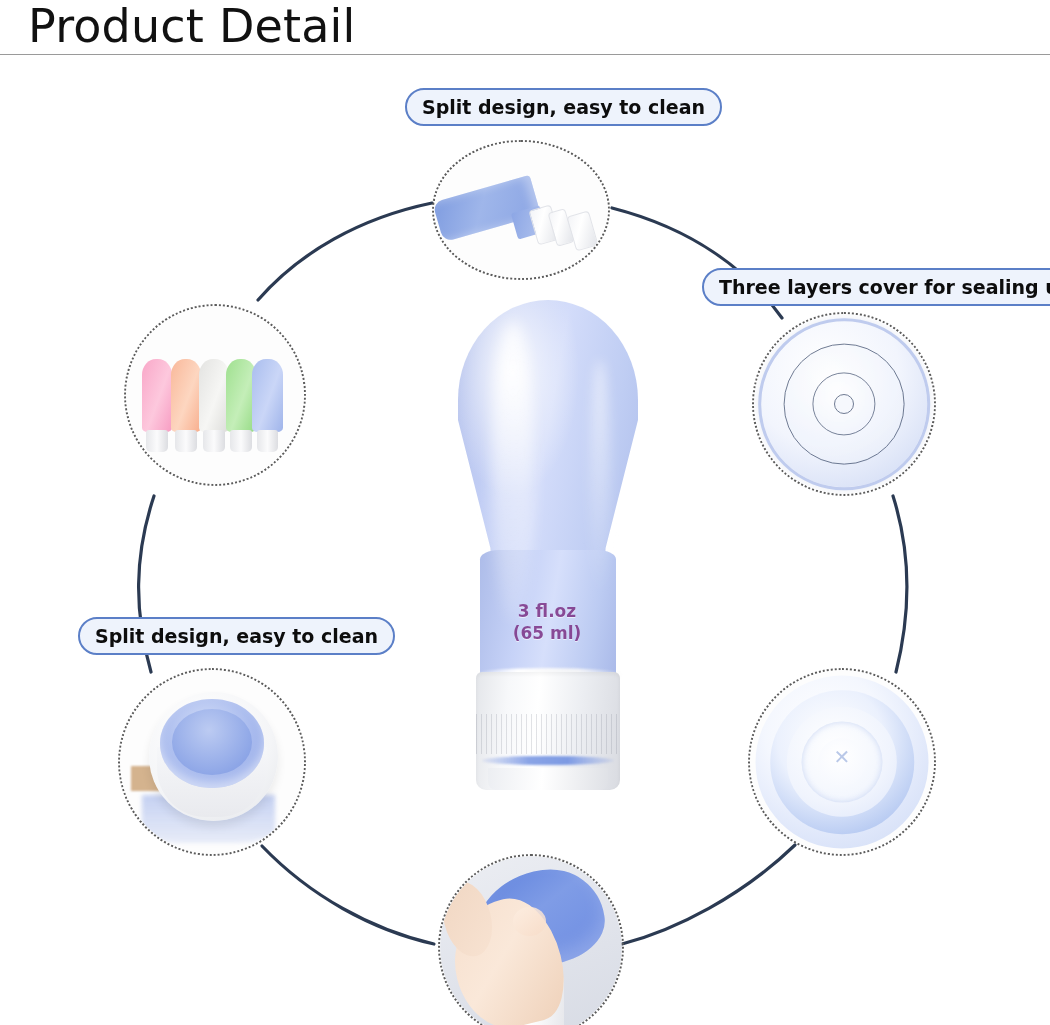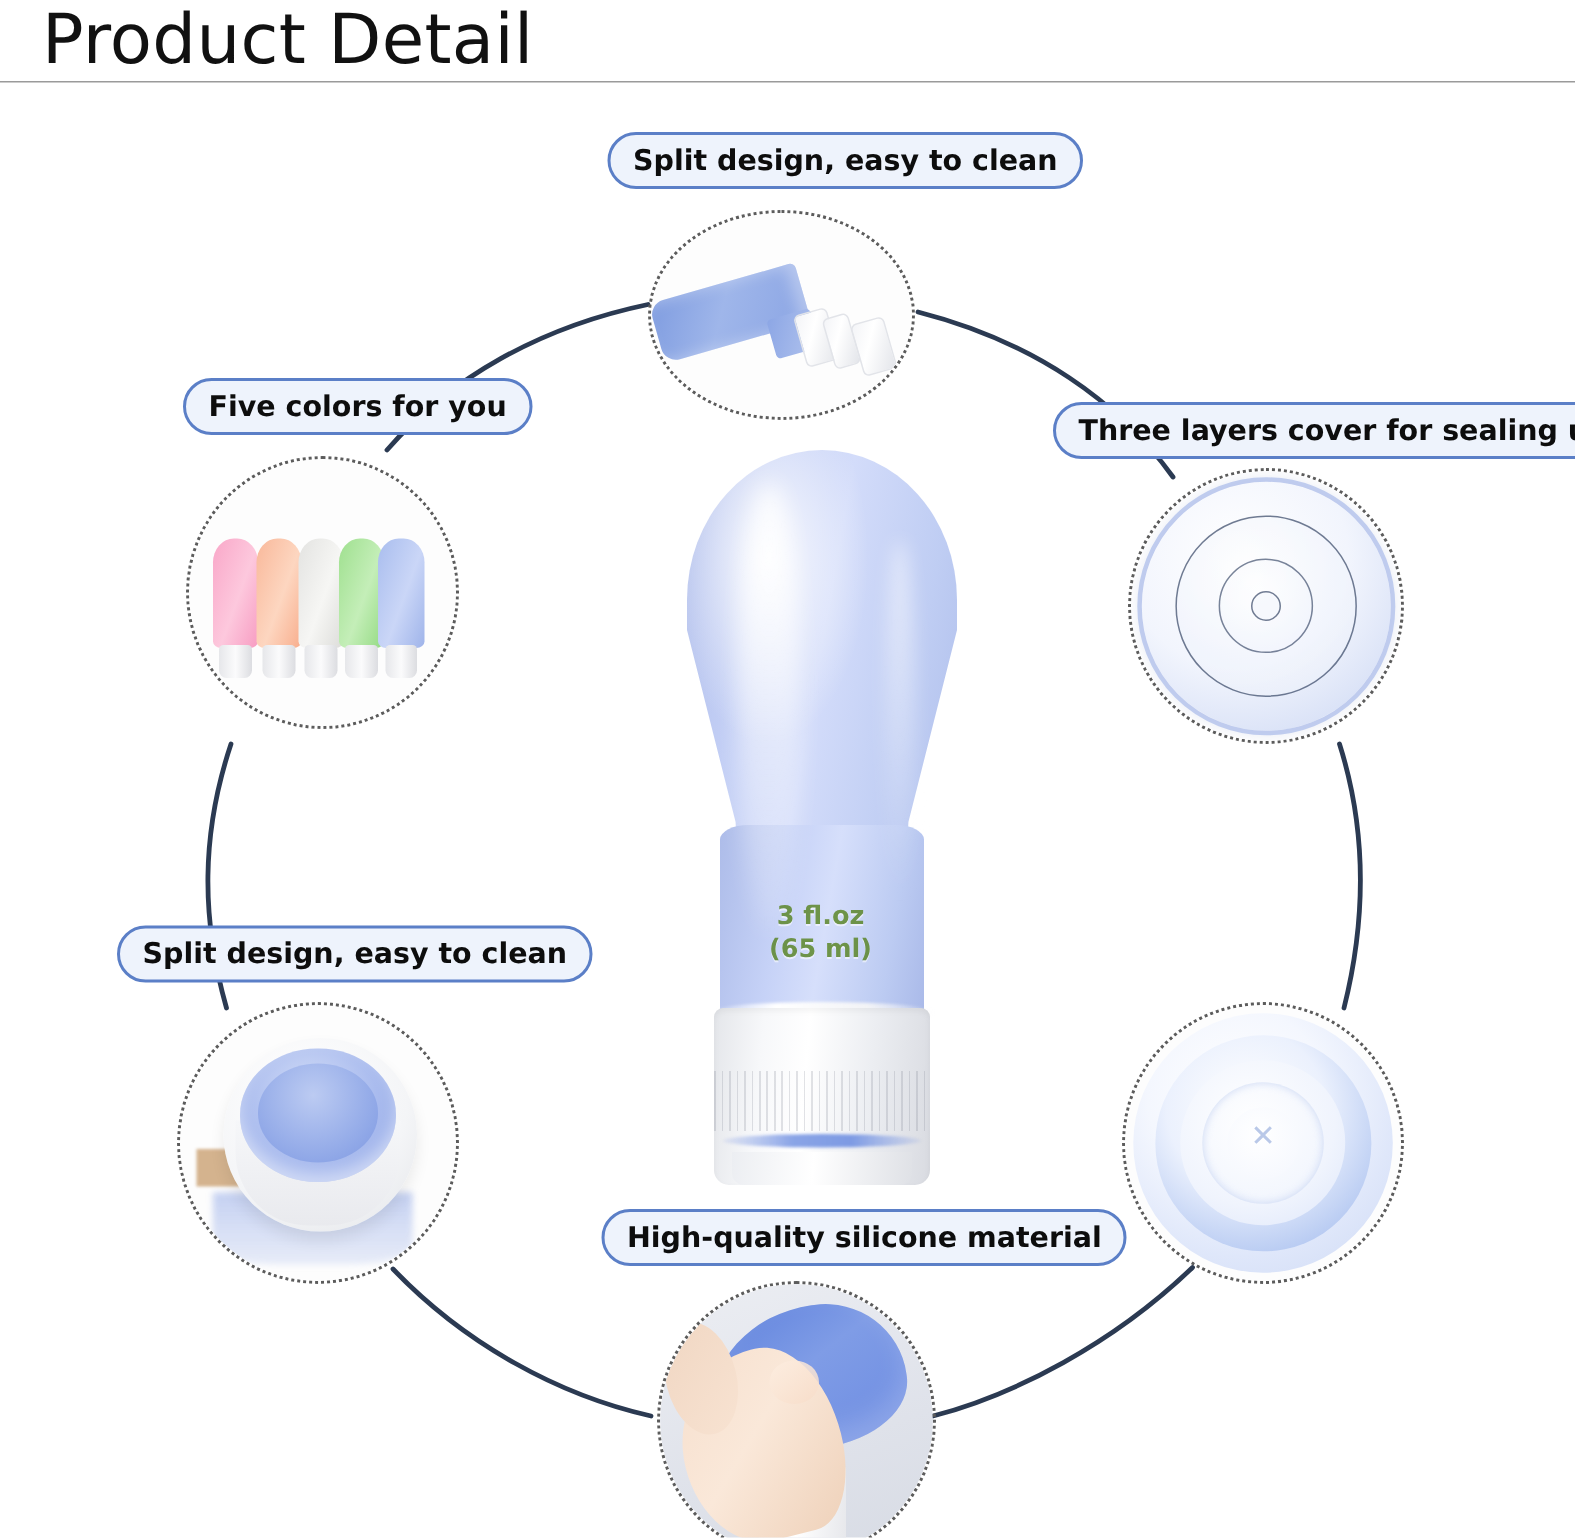--- a/index.html
+++ b/index.html
@@ -78,21 +78,21 @@
     background:linear-gradient(180deg, rgba(255,255,255,.85), rgba(255,255,255,.12));
     border-radius:50%;filter:blur(7px);
   }
   .b-gloss2{
     position:absolute;left:150px;top:60px;width:20px;height:240px;
     background:linear-gradient(180deg, rgba(255,255,255,.55), rgba(255,255,255,0));
     border-radius:50%;filter:blur(6px);
   }
   .b-emboss{
     position:absolute;left:42px;top:300px;width:130px;
-    text-align:center;color:#4d7c0f;
+    text-align:center;color:#701a75;
     font-size:17px;line-height:22px;font-weight:bold;
     text-shadow:0 1px 0 rgba(255,255,255,.75);
     opacity:.75;
     font-family:"DejaVu Sans", sans-serif;
   }
   .b-cap{
     position:absolute;left:36px;top:372px;width:144px;height:118px;
     background:linear-gradient(95deg,#e4e6ea 0%,#f7f8fa 22%,#ffffff 42%,#eceef2 70%,#d9dbe1 100%);
     border-radius:6px 6px 10px 10px;
     box-shadow:inset 0 2px 4px rgba(0,0,0,.05);
@@ -295,21 +295,20 @@
     <div class="photo-inner">
       <div class="bg-soft"></div>
       <div class="neck-blue"></div>
       <div class="neck-spout"></div>
       <div class="cap-pc cap-a"></div>
       <div class="cap-pc cap-b"></div>
       <div class="cap-pc cap-c"></div>
     </div>
   </div>
 
-  <div class="pill" style="left:122px;top:252px;">Five colors for you</div>
   <div class="photo" style="left:124px;top:304px;width:182px;height:182px;">
     <div class="photo-inner">
       <div class="bg-soft"></div>
       <div class="tube t1">
           <div class="body"></div>
           <div class="cap"></div>
         </div>
       <div class="tube t2">
           <div class="body"></div>
           <div class="cap"></div>
@@ -359,21 +358,20 @@
       <div class="bg-soft"></div>
       <div class="mouth-blue-base"></div>
       <div class="mouth-tan"></div>
       <div class="mouth-outer"></div>
       <div class="mouth-collar"></div>
       <div class="mouth-ring"></div>
       <div class="mouth-hole"></div>
     </div>
   </div>
 
-  <div class="pill" style="left:401px;top:806px;">High-quality silicone material</div>
   <div class="photo" style="left:438px;top:854px;width:186px;height:186px;">
     <div class="photo-inner">
       <div class="sq-bg"></div>
       <div class="sq-blue"></div>
       <div class="sq-white"></div>
       <div class="sq-thumb"></div>
       <div class="sq-knuckle"></div>
       <div class="sq-nail"></div>
     </div>
   </div>

